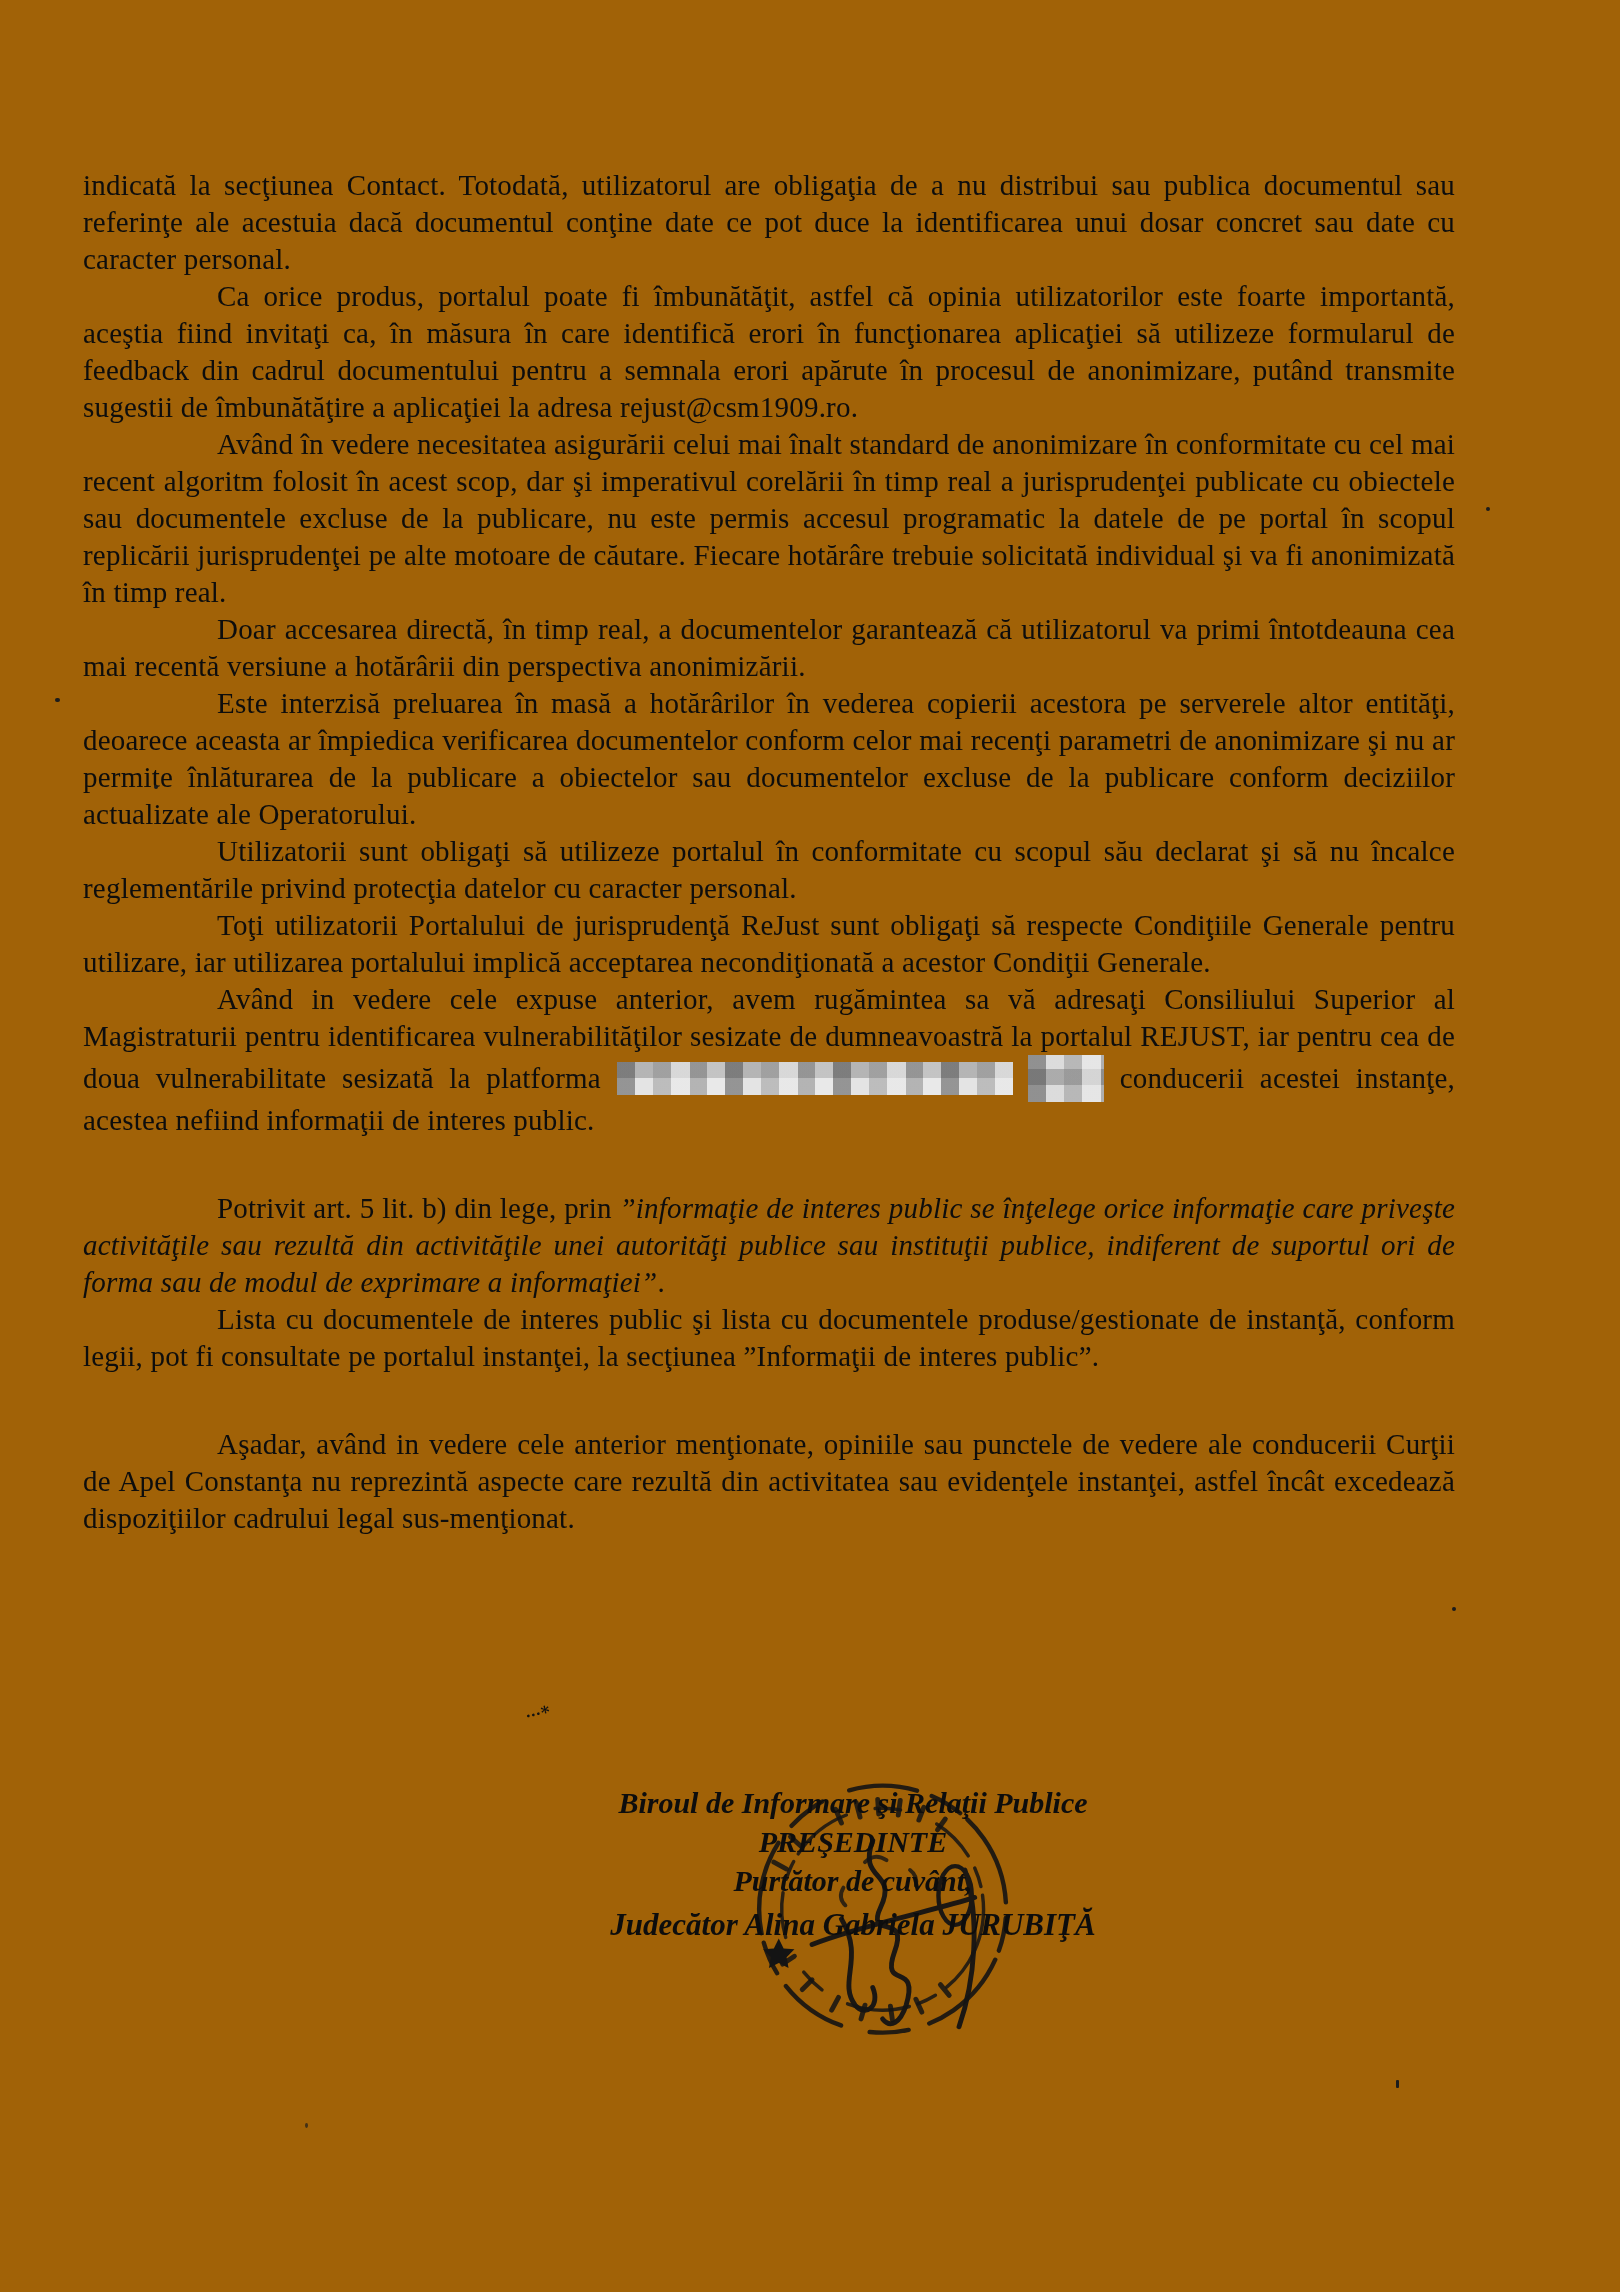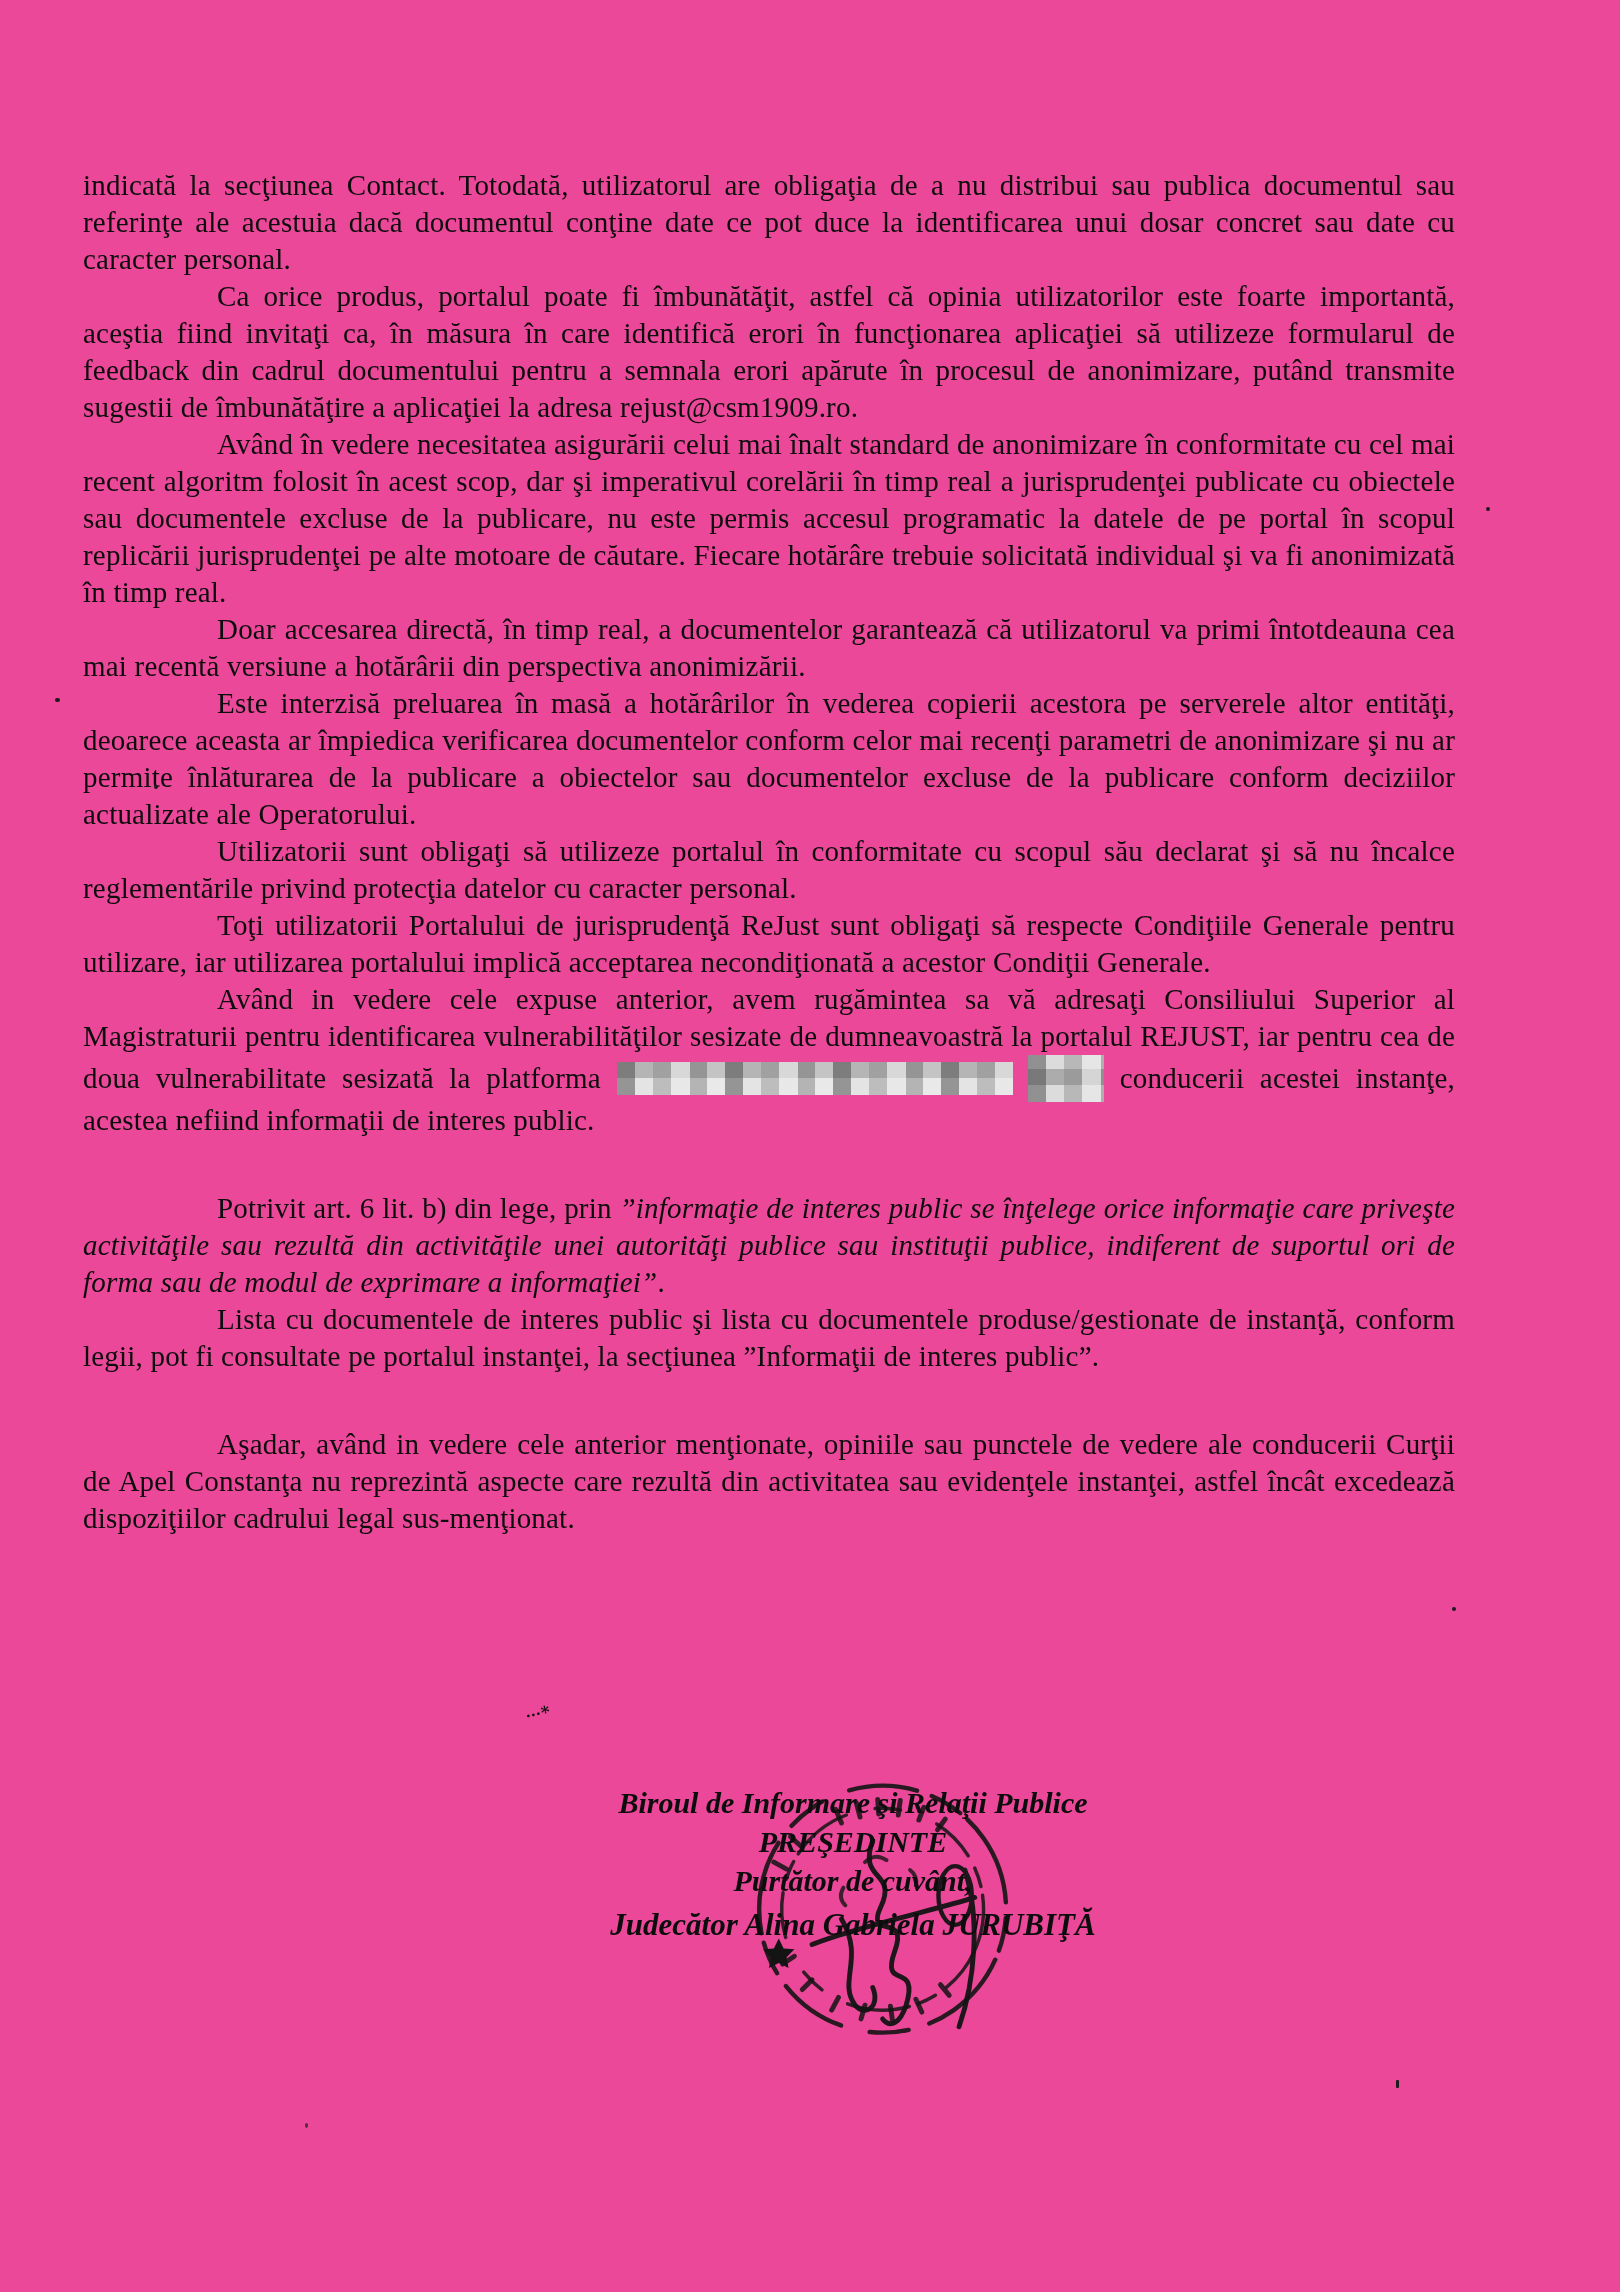--- a/index.html
+++ b/index.html
@@ -1,19 +1,19 @@
 <!DOCTYPE html>
 <html><head>
 <meta charset="utf-8">
 <style>
   html,body{margin:0;padding:0;background:#777;}
   .page{
     position:relative;
     width:1620px;height:2293px;
-    background:#ec4899;
+    background:#a16207;
     overflow:hidden;
     font-family:"Liberation Serif","DejaVu Serif",serif;
     color:#0d0d0d;
   }
   .doc-body{
     position:absolute;
     left:83px;top:167px;width:1372px;
     font-size:29px;line-height:37px;
     text-align:justify;
     letter-spacing:0.2px;
@@ -60,21 +60,21 @@
 
   <div class="doc-body">
       <p class=""><span>indicată la secţiunea Contact. Totodată, utilizatorul are obligaţia de a nu distribui sau publica documentul sau referinţe ale acestuia dacă documentul conţine date ce pot duce la identificarea unui dosar concret sau date cu caracter personal.</span></p>
       <p class="indent"><span>Ca orice produs, portalul poate fi îmbunătăţit, astfel că opinia utilizatorilor este foarte importantă, aceştia fiind invitaţi ca, în măsura în care identifică erori în funcţionarea aplicaţiei să utilizeze formularul de feedback din cadrul documentului pentru a semnala erori apărute în procesul de anonimizare, putând transmite sugestii de îmbunătăţire a aplicaţiei la adresa rejust@csm1909.ro.</span></p>
       <p class="indent"><span>Având în vedere necesitatea asigurării celui mai înalt standard de anonimizare în conformitate cu cel mai recent algoritm folosit în acest scop, dar şi imperativul corelării în timp real a jurisprudenţei publicate cu obiectele sau documentele excluse de la publicare, nu este permis accesul programatic la datele de pe portal în scopul replicării jurisprudenţei pe alte motoare de căutare. Fiecare hotărâre trebuie solicitată individual şi va fi anonimizată în timp real.</span></p>
       <p class="indent"><span>Doar accesarea directă, în timp real, a documentelor garantează că utilizatorul va primi întotdeauna cea mai recentă versiune a hotărârii din perspectiva anonimizării.</span></p>
       <p class="indent"><span>Este interzisă preluarea în masă a hotărârilor în vederea copierii acestora pe serverele altor entităţi, deoarece aceasta ar împiedica verificarea documentelor conform celor mai recenţi parametri de anonimizare şi nu ar permite înlăturarea de la publicare a obiectelor sau documentelor excluse de la publicare conform deciziilor actualizate ale Operatorului.</span></p>
       <p class="indent"><span>Utilizatorii sunt obligaţi să utilizeze portalul în conformitate cu scopul său declarat şi să nu încalce reglementările privind protecţia datelor cu caracter personal.</span></p>
       <p class="indent"><span>Toţi utilizatorii Portalului de jurisprudenţă ReJust sunt obligaţi să respecte Condiţiile Generale pentru utilizare, iar utilizarea portalului implică acceptarea necondiţionată a acestor Condiţii Generale.</span></p>
       <p class="indent"><span>Având in vedere cele expuse anterior, avem rugămintea sa vă adresaţi Consiliului Superior al Magistraturii pentru identificarea vulnerabilităţilor sesizate de dumneavoastră la portalul REJUST, iar pentru cea de doua vulnerabilitate sesizată la platforma </span><span class="redact" style="width: 396px;"></span><span> </span><span class="redact v2" style="width: 76px;"></span><span> conducerii acestei instanţe, acestea nefiind informaţii de interes public.</span></p>
-      <p class="indent space-before"><span>Potrivit art. 6 lit. b) din lege, prin </span><span class="it">”informaţie de interes public se înţelege orice informaţie care priveşte activităţile sau rezultă din activităţile unei autorităţi publice sau instituţii publice, indiferent de suportul ori de forma sau de modul de exprimare a informaţiei”</span><span>.</span></p>
+      <p class="indent space-before"><span>Potrivit art. 5 lit. b) din lege, prin </span><span class="it">”informaţie de interes public se înţelege orice informaţie care priveşte activităţile sau rezultă din activităţile unei autorităţi publice sau instituţii publice, indiferent de suportul ori de forma sau de modul de exprimare a informaţiei”</span><span>.</span></p>
       <p class="indent"><span>Lista cu documentele de interes public şi lista cu documentele produse/gestionate de instanţă, conform legii, pot fi consultate pe portalul instanţei, la secţiunea ”Informaţii de interes public”.</span></p>
       <p class="indent space-before"><span>Aşadar, având in vedere cele anterior menţionate, opiniile sau punctele de vedere ale conducerii Curţii de Apel Constanţa nu reprezintă aspecte care rezultă din activitatea sau evidenţele instanţei, astfel încât excedează dispoziţiilor cadrului legal sus-menţionat.</span></p>
     </div>
 
   <span class="pre-sig-mark">...⁎</span>
 
   <div class="sig-block">
     <div>Biroul de Informare şi Relaţii Publice</div>
     <div>PREŞEDINTE</div>
     <div>Purtător de cuvânt,</div>

